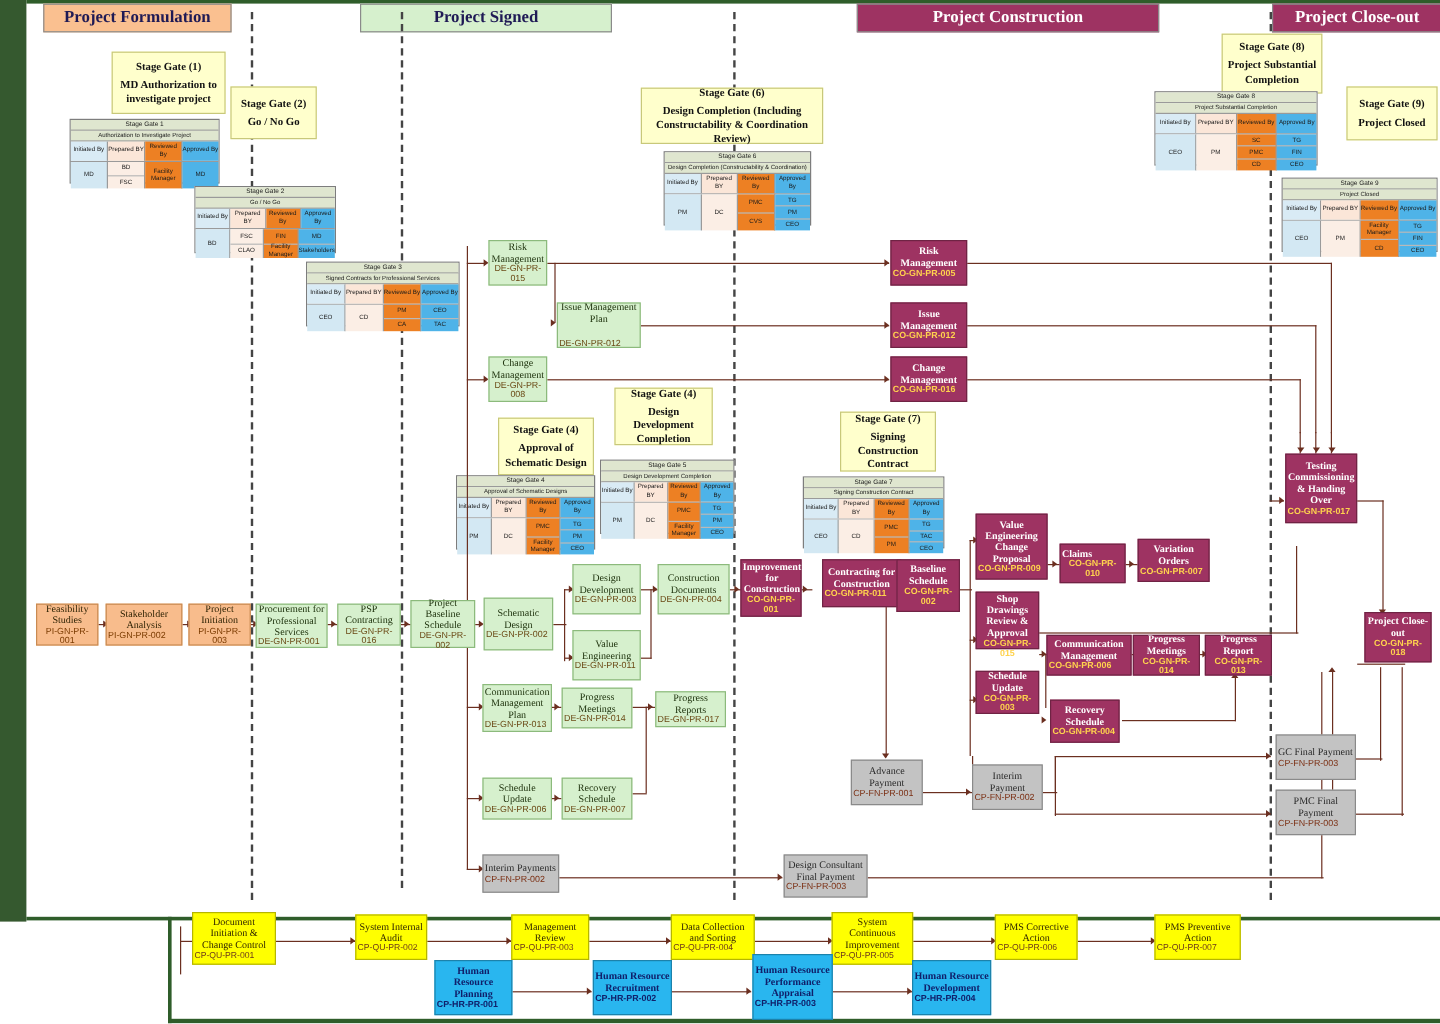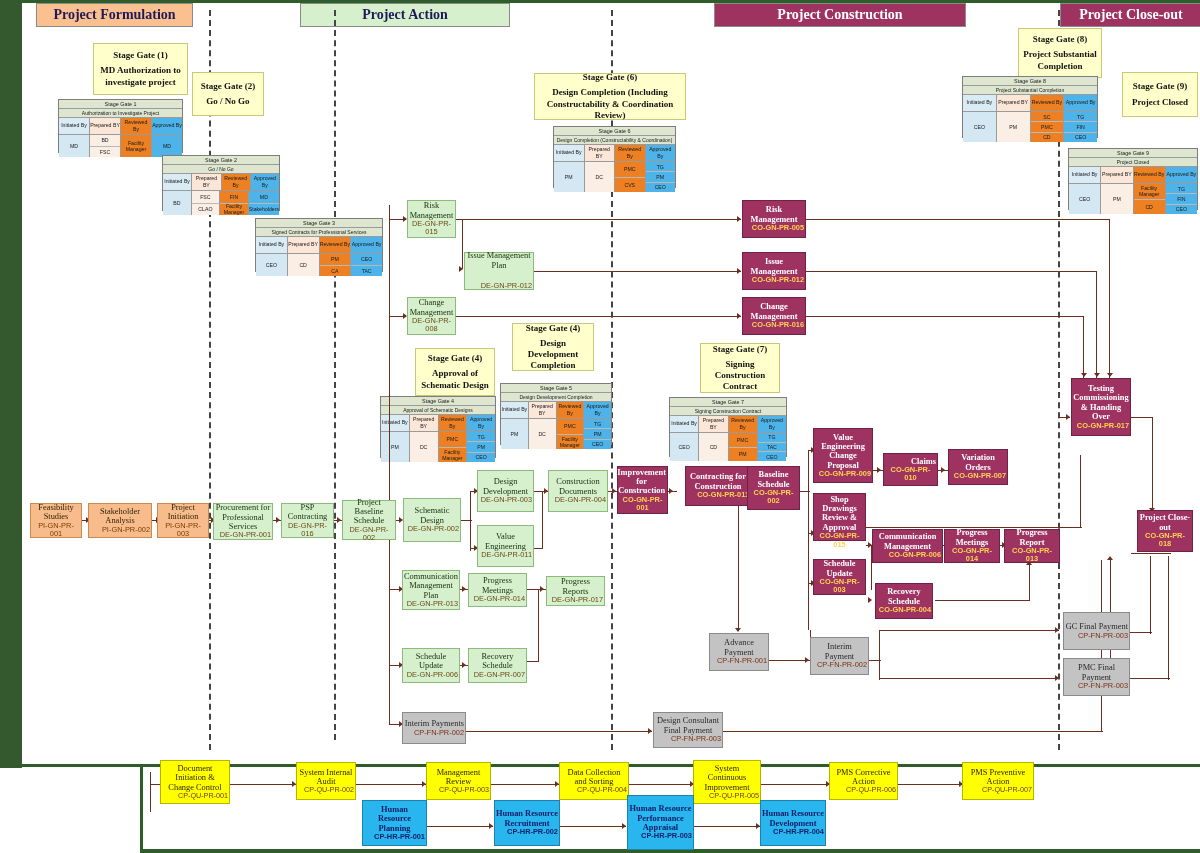--- a/index.html
+++ b/index.html
@@ -19,21 +19,21 @@
   .phase.formulation{background:#fac090;color:#1f1a55;}
   .phase.design{background:#d6f0cd;color:#1f1a55;}
   .phase.construction{background:#9e3362;color:#ffffff;}
   .phase.closeout{background:#9e3362;color:#ffffff;}
 
   
   .sep{position:absolute;width:0;border-left:2px dashed #444;}
 
   
   .box{position:absolute;box-sizing:border-box;border:1px solid #9a9a9a;
-       display:flex;flex-direction:column;align-items:flex-end;justify-content:center;
+       display:flex;flex-direction:column;align-items:flex-start;justify-content:center;
        text-align:center;font-size:8.4px;line-height:1.12;padding:1px;}
   .box .ttl{display:block;}
   .box .code{display:block;font-family:"Liberation Sans",sans-serif;font-size:7.4px;}
 
   .b-orange{background:#f8bc8c;color:#2a1f00;border-color:#c98a52;}
   .b-orange .code{color:#7b3b00;}
   .b-green{background:#d6f0cd;color:#20340f;border-color:#8cba7c;}
   .b-green .code{color:#6b4a16;}
   .b-maroon{background:#9e3362;color:#ffffff;border-color:#6f2344;font-weight:bold;}
   .b-maroon .code{color:#ffd34d;font-weight:bold;}
@@ -90,21 +90,21 @@
 
 <div id="canvas">
 
   <div class="frame-left"></div>
   <div class="frame-top"></div>
   <div class="frame-bottom"></div>
   <div class="frame-left2"></div>
   <div class="frame-bottom2"></div>
 
   <div class="phase formulation" style="left:36px;top:3px;width:155px;">Project Formulation</div>
-  <div class="phase design" style="left:300px;top:3px;width:208px;">Project Action</div>
+  <div class="phase design" style="left:300px;top:3px;width:208px;">Project Signed</div>
   <div class="phase construction" style="left:714px;top:3px;width:250px;">Project Construction</div>
   <div class="phase closeout" style="left:1060px;top:3px;width:140px;">Project Close-out</div>
 
   <div class="sep" style="left:209px;top:10px;height:740px;"></div>
   <div class="sep" style="left:334px;top:10px;height:730px;"></div>
   <div class="sep" style="left:611px;top:10px;height:740px;"></div>
   <div class="sep" style="left:1058px;top:10px;height:740px;"></div>
 
   <div class="sgate" style="left:93px;top:43px;width:95px;height:52px;">
     <span>Stage Gate (1)</span>

